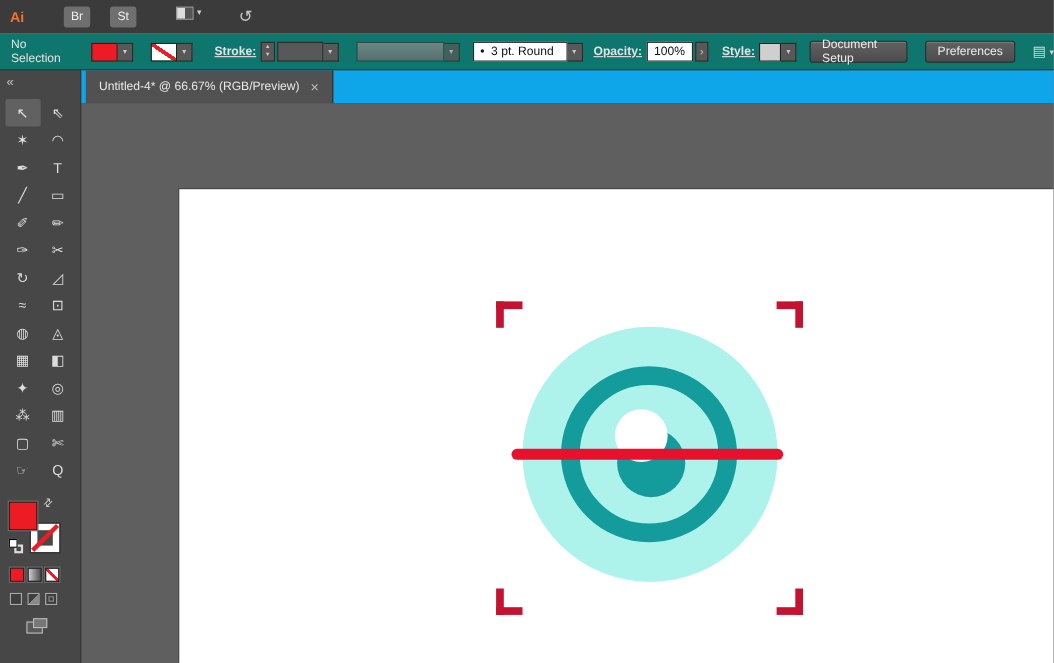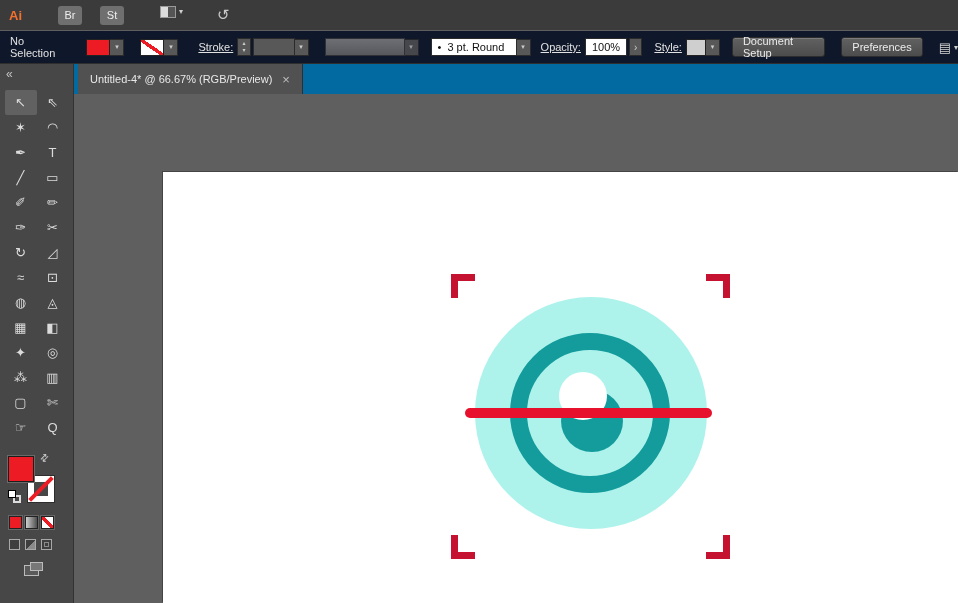--- a/index.html
+++ b/index.html
@@ -14,24 +14,24 @@
   .menu-item { color:#e3e3e3; font-size:12px; padding:0 11px; cursor:default; }
   .menubar-right { display:flex; align-items:flex-start; margin-left:28px; gap:18px; }
   .mini-app-btn { width:24px; height:19px; background:#6f6f6f; border-radius:3px; color:#eee; font-size:11px;
                   display:flex; align-items:center; justify-content:center; }
   .arrange-wrap { display:flex; align-items:center; gap:3px; margin-left:18px; }
   .arrange-icon { width:16px; height:12px; border:1px solid #9a9a9a; background:linear-gradient(to right,#ddd 50%,#555 50%); }
   .dd-caret { color:#cfcfcf; font-size:8px; }
   .sync-icon { color:#c9c9c9; font-size:15px; margin-left:16px; }
 
   
-  .controlbar { height:34px; background:#0f172a; border-bottom:1px solid #2e2e2e; border-top:1px solid #5f5f5f;
+  .controlbar { height:34px; background:#0f766e; border-bottom:1px solid #2e2e2e; border-top:1px solid #5f5f5f;
                 display:flex; align-items:center; flex:0 0 34px; font-size:11px; color:#e2e2e2; }
   .cb-label { color:#e2e2e2; }
-  .cb-link { color:#e2e2e2; text-decoration:underline; }
+  .cb-link { color:#e2e2e2; text-decoration:underline;font-weight:bold; }
   .swatch-combo { display:flex; align-items:center; }
   .fillswatch { width:24px; height:17px; background:var(--c-fill_red,#ed1c24); border:1px solid #222; }
   .strokeswatch { width:24px; height:17px; border:1px solid #222;
       background:linear-gradient(to top right,#fff 43%,var(--c-fill_red,#ed1c24) 43%,var(--c-fill_red,#ed1c24) 57%,#fff 57%); }
   .combo-caret { width:14px; height:17px; background:#585858; border:1px solid #2b2b2b; border-left:none;
                  color:#ccc; font-size:7px; display:flex; align-items:center; justify-content:center; }
   .spinner { width:15px; height:18px; background:#585858; border:1px solid #2b2b2b; color:#ccc; font-size:6px;
              display:flex; flex-direction:column; align-items:center; justify-content:center; line-height:7px; }
   .dark-box { height:18px; background:#585858; border:1px solid #2b2b2b; }
   .white-box { height:18px; background:#fff; border:1px solid #2b2b2b; color:#111; display:flex; align-items:center; padding:0 6px; }
@@ -75,21 +75,21 @@
   .draw-modes > div { width:11px; height:11px; border:1px solid #a8a8a8; background:#3e3e3e; }
   .draw-modes > div:nth-child(2) { background:linear-gradient(135deg,#3e3e3e 50%,#8a8a8a 50%); }
   .draw-modes > div:nth-child(3) { box-shadow:inset 0 0 0 2px #3e3e3e, inset 0 0 0 3px #8a8a8a; }
 
   .screen-mode { margin:12px 0 0 24px; position:relative; width:20px; height:14px; }
   .screen-mode .outer { position:absolute; left:0; top:3px; width:15px; height:11px; border:1px solid #bbb; background:#5a5a5a; }
   .screen-mode .inner { position:absolute; left:6px; top:0; width:13px; height:9px; border:1px solid #bbb; background:#777; }
 
   
   .doc-area { flex:1; display:flex; flex-direction:column; min-width:0; }
-  .tabbar { height:30px; background:#0369a1; display:flex; align-items:flex-end; flex:0 0 30px;text-align:center; }
+  .tabbar { height:30px; background:#0ea5e9; display:flex; align-items:flex-end; flex:0 0 30px;text-align:center; }
   .doc-tab { height:30px; background:#515151; display:flex; align-items:center; gap:10px; padding:0 12px; margin-left:4px;
              border-right:1px solid #2e2e2e; }
   .doc-tab .title { color:#e8e8e8; font-size:11px; white-space:nowrap; }
   .doc-tab .close { color:#bdbdbd; font-size:13px; }
 
   .canvas { flex:1; background:#5f5f5f; position:relative; overflow:hidden; }
   .artboard { position:absolute; left:89px; top:78px; right:0; bottom:0; background:#fff;
               box-shadow:-1px -1px 0 rgba(0,0,0,.28); }
 
   .eye-outer { position:absolute; left:401px; top:203px; width:232px; height:232px; border-radius:50%;

